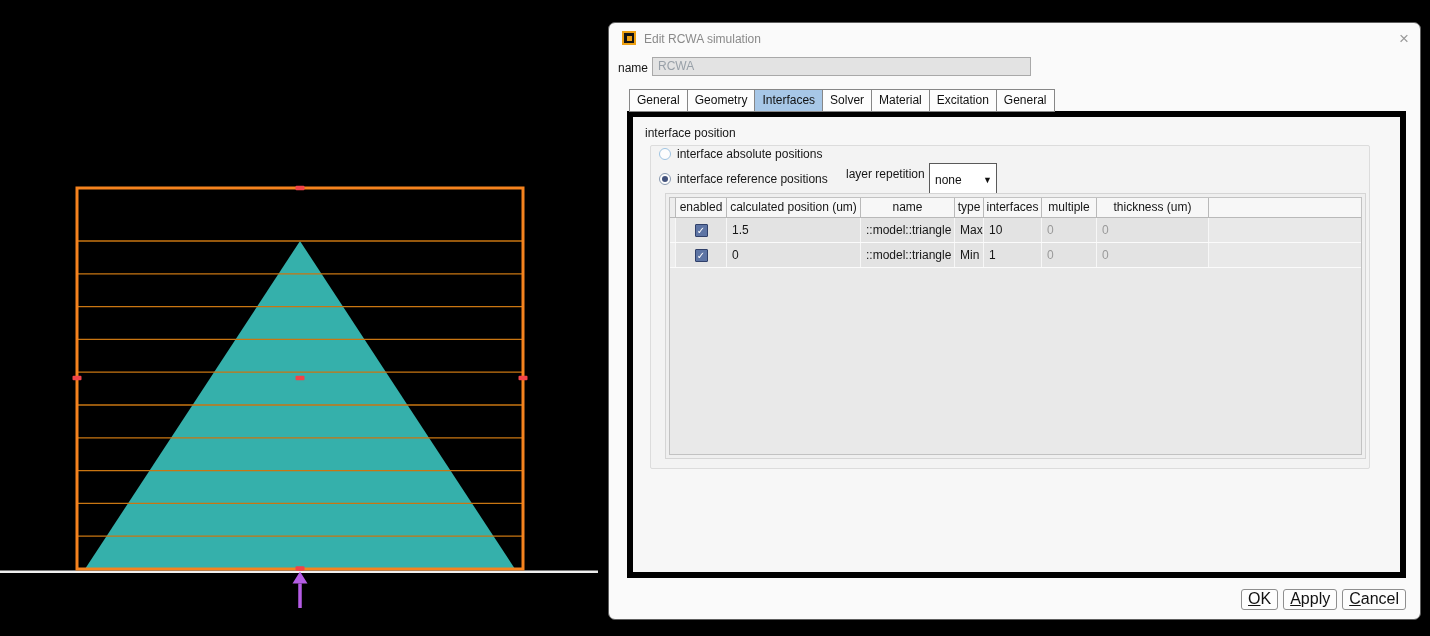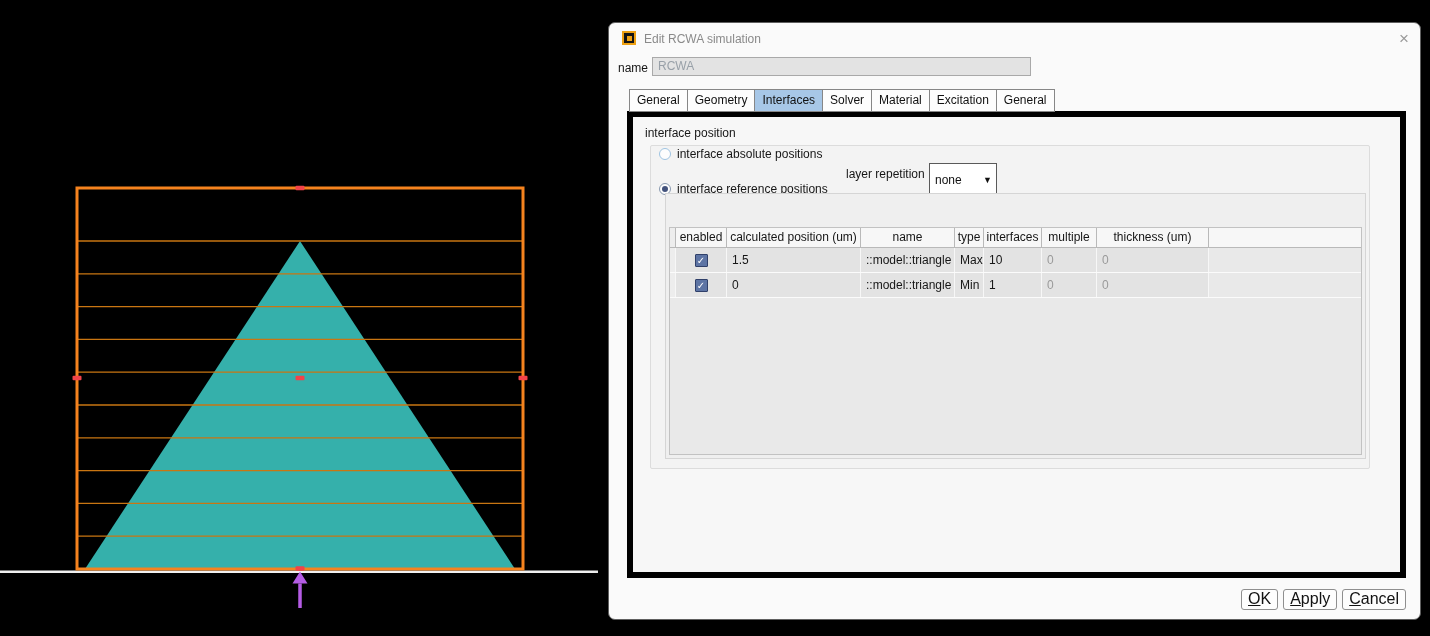--- a/index.html
+++ b/index.html
@@ -32,38 +32,38 @@
   .tab.selected { background:#a7c7e7; position:relative; z-index:2; }
 
   .panel { position:absolute; left:18px; top:88px; width:779px; height:467px;
            background:#f7f7f7; border:6px solid #000000; }
   .section-label { position:absolute; left:12px; top:9px; font-size:12px; color:#161616; }
 
   .groupbox { position:absolute; left:17px; top:28px; width:720px; height:324px;
               background:#f3f3f3; border:1px solid #dcdcdc; border-radius:2px; }
 
   .radio-row { position:absolute; left:8px; display:flex; align-items:center; }
-  .radio-row.r1 { top:1px; } .radio-row.r2 { top:36px; }
+  .radio-row.r1 { top:1px; } .radio-row.r2 { top:26px; }
   .radio { width:12px; height:12px; border-radius:50%; background:#fdfdfd;
            border:1px solid #9fc4e2; margin-right:6px; position:relative; }
   .radio.selected { border-color:#8a9ab0; }
   .radio.selected::after { content:""; position:absolute; left:2px; top:2px;
            width:6px; height:6px; border-radius:50%; background:#42527c; }
   .radio-label { font-size:12px; color:#161616; }
 
   .layer-rep-label { position:absolute; left:195px; top:21px; font-size:12px; color:#161616; }
   .dropdown { position:absolute; left:278px; top:17px; width:68px; height:34px;
               background:#fff; border:1px solid #5a5a5a; display:flex;
               align-items:center; font-size:12px; color:#111; padding-left:5px; }
   .dropdown .arr { margin-left:auto; padding-right:4px; font-size:9px; color:#111; }
 
   .table-outer { position:absolute; left:14px; top:47px; width:701px; height:266px;
                  background:#efefef; border:1px solid #d5d5d5; }
   .table-viewport { position:absolute; left:3px; top:3px; right:3px; bottom:3px;
-                    background:#e9e9e9; border:1px solid #c2c2c2; overflow:hidden;margin-top:30px; }
+                    background:#e9e9e9; border:1px solid #c2c2c2; overflow:hidden; }
 
   .t-header { display:flex; height:20px; background:#f7f7f7;
               border-bottom:1px solid #b9b9b9; }
   .t-header .hc { font-size:12px; color:#161616; text-align:center; line-height:19px;
                   border-right:1px solid #b9b9b9; flex:none; }
   .t-row { display:flex; height:25px; border-bottom:1px solid #fbfbfb; }
   .t-row .cell { background:#e3e3e3; border-right:1px solid #f7f7f7; flex:none;
                  font-size:12px; color:#161616; line-height:24px; padding-left:5px; }
   .gut { width:6px; padding:0 !important; background:#ededed !important; }
   .c-en { width:51px; display:flex !important; align-items:center; justify-content:center; padding:0 !important; }

